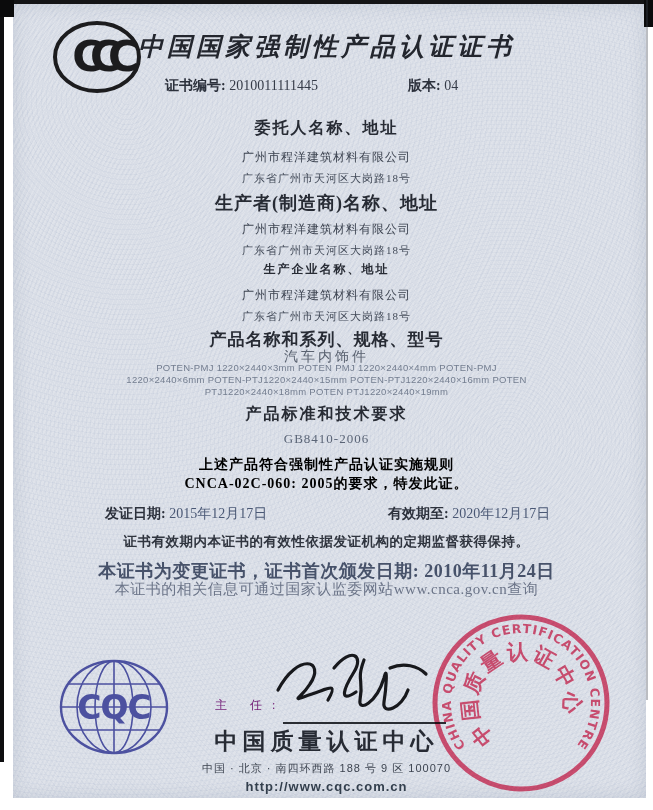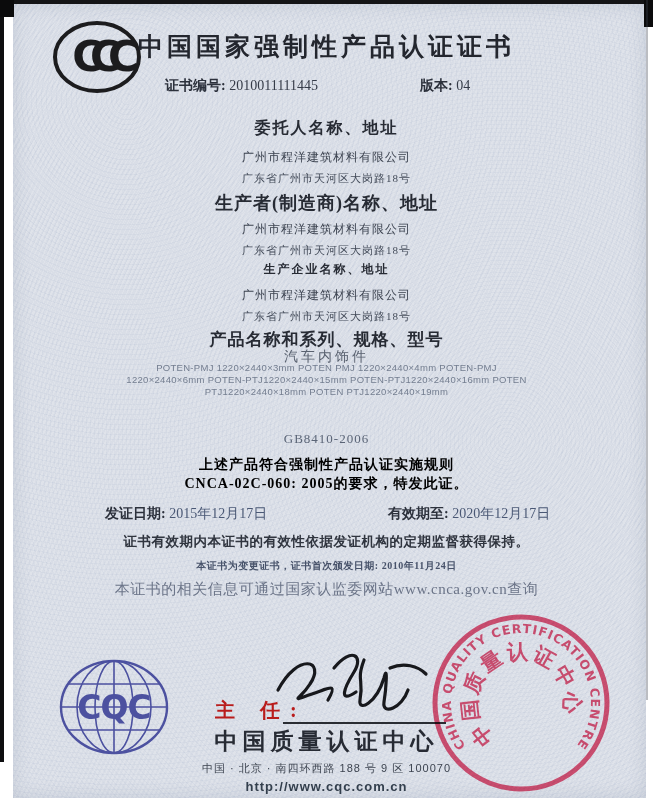--- a/index.html
+++ b/index.html
@@ -17,21 +17,21 @@
   }
   
   .edge-left{position:absolute;left:0;top:0;width:4px;height:762px;background:#0e0e10;}
   .edge-top{position:absolute;left:0;top:0;width:653px;height:4px;background:#141416;}
   .corner-tl{position:absolute;left:0;top:0;width:14px;height:17px;background:#0b0b0c;}
   .corner-tr{position:absolute;right:0;top:0;width:9px;height:27px;background:#0b0b0c;}
   .edge-right{position:absolute;right:5px;top:0;width:2px;height:700px;background:rgba(60,65,80,.35);}
 
   .abs{position:absolute;}
   .center{left:35px;width:583px;text-align:center;}
-  .ink{color:#2e3138;}
+  .ink{color:#2e3138;font-style:italic;}
 
   .title{top:30px;font-size:25px;font-weight:bold;letter-spacing:4px;color:#23262e;}
   .certline{top:77px;font-size:14px;color:#353b48;}
   .lbl{font-weight:bold;color:#2c313c;}
 
   .h-sec{font-weight:bold;color:#272b34;}
   .h1{top:118px;font-size:16px;letter-spacing:2px;}
   .h2{top:191px;font-size:18px;letter-spacing:1px;}
   .h3{top:261px;font-size:12px;letter-spacing:2px;}
   .h4{top:328px;font-size:17px;letter-spacing:1px;}
@@ -48,24 +48,24 @@
   .m1{top:362px;} .m2{top:374px;} .m3{top:386px;}
 
   .gb{top:431px;font-size:13px;color:#5a6476;letter-spacing:1px;}
   .stmt{font-size:14px;font-weight:bold;color:#000000;letter-spacing:1px;}
   .s1{top:456px;} .s2{top:475px;}
 
   .dateline{top:505px;font-size:14px;}
   .dateval{color:#4a5875;}
 
   .validity{top:533px;font-size:13.5px;font-weight:bold;color:#30353f;letter-spacing:.5px;}
-  .change{top:559px;font-size:10px;color:#47526a;font-weight:bold;letter-spacing:.5px;}
+  .change{top:559px;font-size:18px;color:#47526a;font-weight:bold;letter-spacing:.5px;}
   .infoline{top:580px;font-size:15px;color:#6b7488;letter-spacing:.5px;}
 
-  .director{top:697px;left:215px;font-size:20px;font-weight:bold;letter-spacing:10px;color:#b91c1c;}
+  .director{top:697px;left:215px;font-size:12px;font-weight:normal;letter-spacing:10px;color:#701a75;}
   .sigline{top:722px;left:283px;width:163px;height:2px;background:#2a2d33;}
   .orgname{top:726px;font-size:23px;font-weight:bold;letter-spacing:5px;color:#272b34;}
   .orgaddr{top:761px;font-size:11px;color:#3d4450;letter-spacing:1px;font-family:"Liberation Sans","DejaVu Sans",sans-serif;}
   .orgurl{top:779px;font-size:13px;font-weight:bold;color:#333f4d;letter-spacing:1px;font-family:"Liberation Sans","DejaVu Sans",sans-serif;}
 
   .ccc-logo{left:50px;top:18px;}
   .cqc-logo{left:56px;top:655px;}
   .signature{left:268px;top:638px;}
   .seal{left:428px;top:610px;mix-blend-mode:multiply;opacity:.92;}
 </style>
@@ -78,21 +78,21 @@
   <svg class="abs ccc-logo" width="94" height="80" viewBox="0 0 94 80">
     <ellipse cx="47" cy="39" rx="42" ry="34" fill="none" stroke="#1c1c1e" stroke-width="4"></ellipse>
     <text x="49" y="53" text-anchor="middle" font-size="42" font-weight="bold" font-family="DejaVu Sans, sans-serif" letter-spacing="-13" fill="#1c1c1e">CCC</text>
   </svg>
 
   <div class="abs center title ink">中国国家强制性产品认证证书</div>
   <div class="abs certline" style="left:165px;">
     <span class="lbl">证书编号:</span>
     <span>2010011111445</span>
   </div>
-  <div class="abs certline" style="left:420px;">
+  <div class="abs certline" style="left:408px;">
     <span class="lbl">版本:</span>
     <span>04</span>
   </div>
 
   <div class="abs center h-sec h1">委托人名称、地址</div>
   <div class="abs center company c1">广州市程洋建筑材料有限公司</div>
   <div class="abs center addr a1">广东省广州市天河区大岗路18号</div>
 
   <div class="abs center h-sec h2">生产者(制造商)名称、地址</div>
   <div class="abs center company c2">广州市程洋建筑材料有限公司</div>
@@ -101,20 +101,21 @@
   <div class="abs center h-sec h3">生产企业名称、地址</div>
   <div class="abs center company c3">广州市程洋建筑材料有限公司</div>
   <div class="abs center addr a3">广东省广州市天河区大岗路18号</div>
 
   <div class="abs center prodname">汽车内饰件</div>
   <div class="abs center h-sec h4">产品名称和系列、规格、型号</div>
   <div class="abs center models m1">POTEN-PMJ 1220×2440×3mm POTEN PMJ 1220×2440×4mm POTEN-PMJ</div>
   <div class="abs center models m2">1220×2440×6mm POTEN-PTJ1220×2440×15mm POTEN-PTJ1220×2440×16mm POTEN</div>
   <div class="abs center models m3">PTJ1220×2440×18mm POTEN PTJ1220×2440×19mm</div>
 
+  <div class="abs center h-sec h5">产品标准和技术要求</div>
   <div class="abs center gb">GB8410-2006</div>
 
   <div class="abs center stmt s1">上述产品符合强制性产品认证实施规则</div>
   <div class="abs center stmt s2">CNCA-02C-060: 2005的要求，特发此证。</div>
 
   <div class="abs dateline" style="left:105px;">
     <span class="lbl">发证日期:</span>
     <span class="dateval">2015年12月17日</span>
   </div>
   <div class="abs dateline" style="left:388px;">

